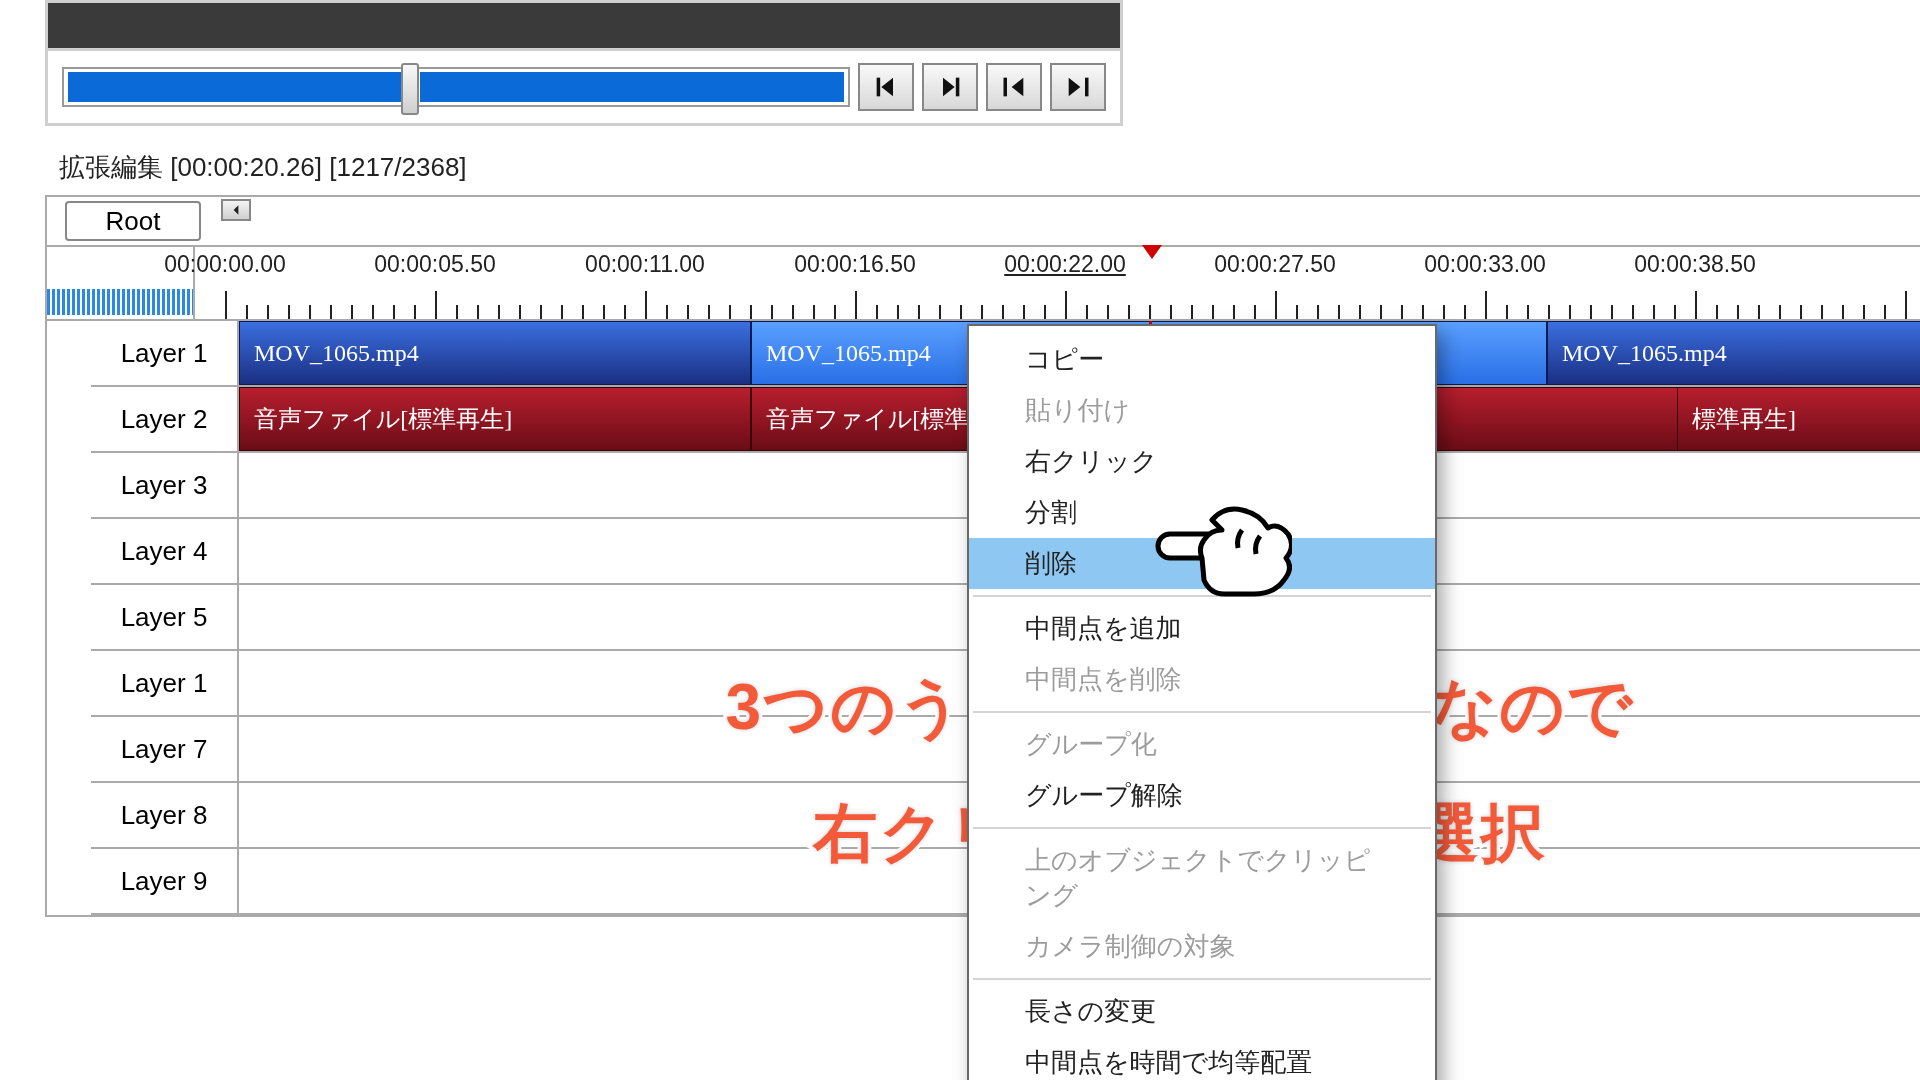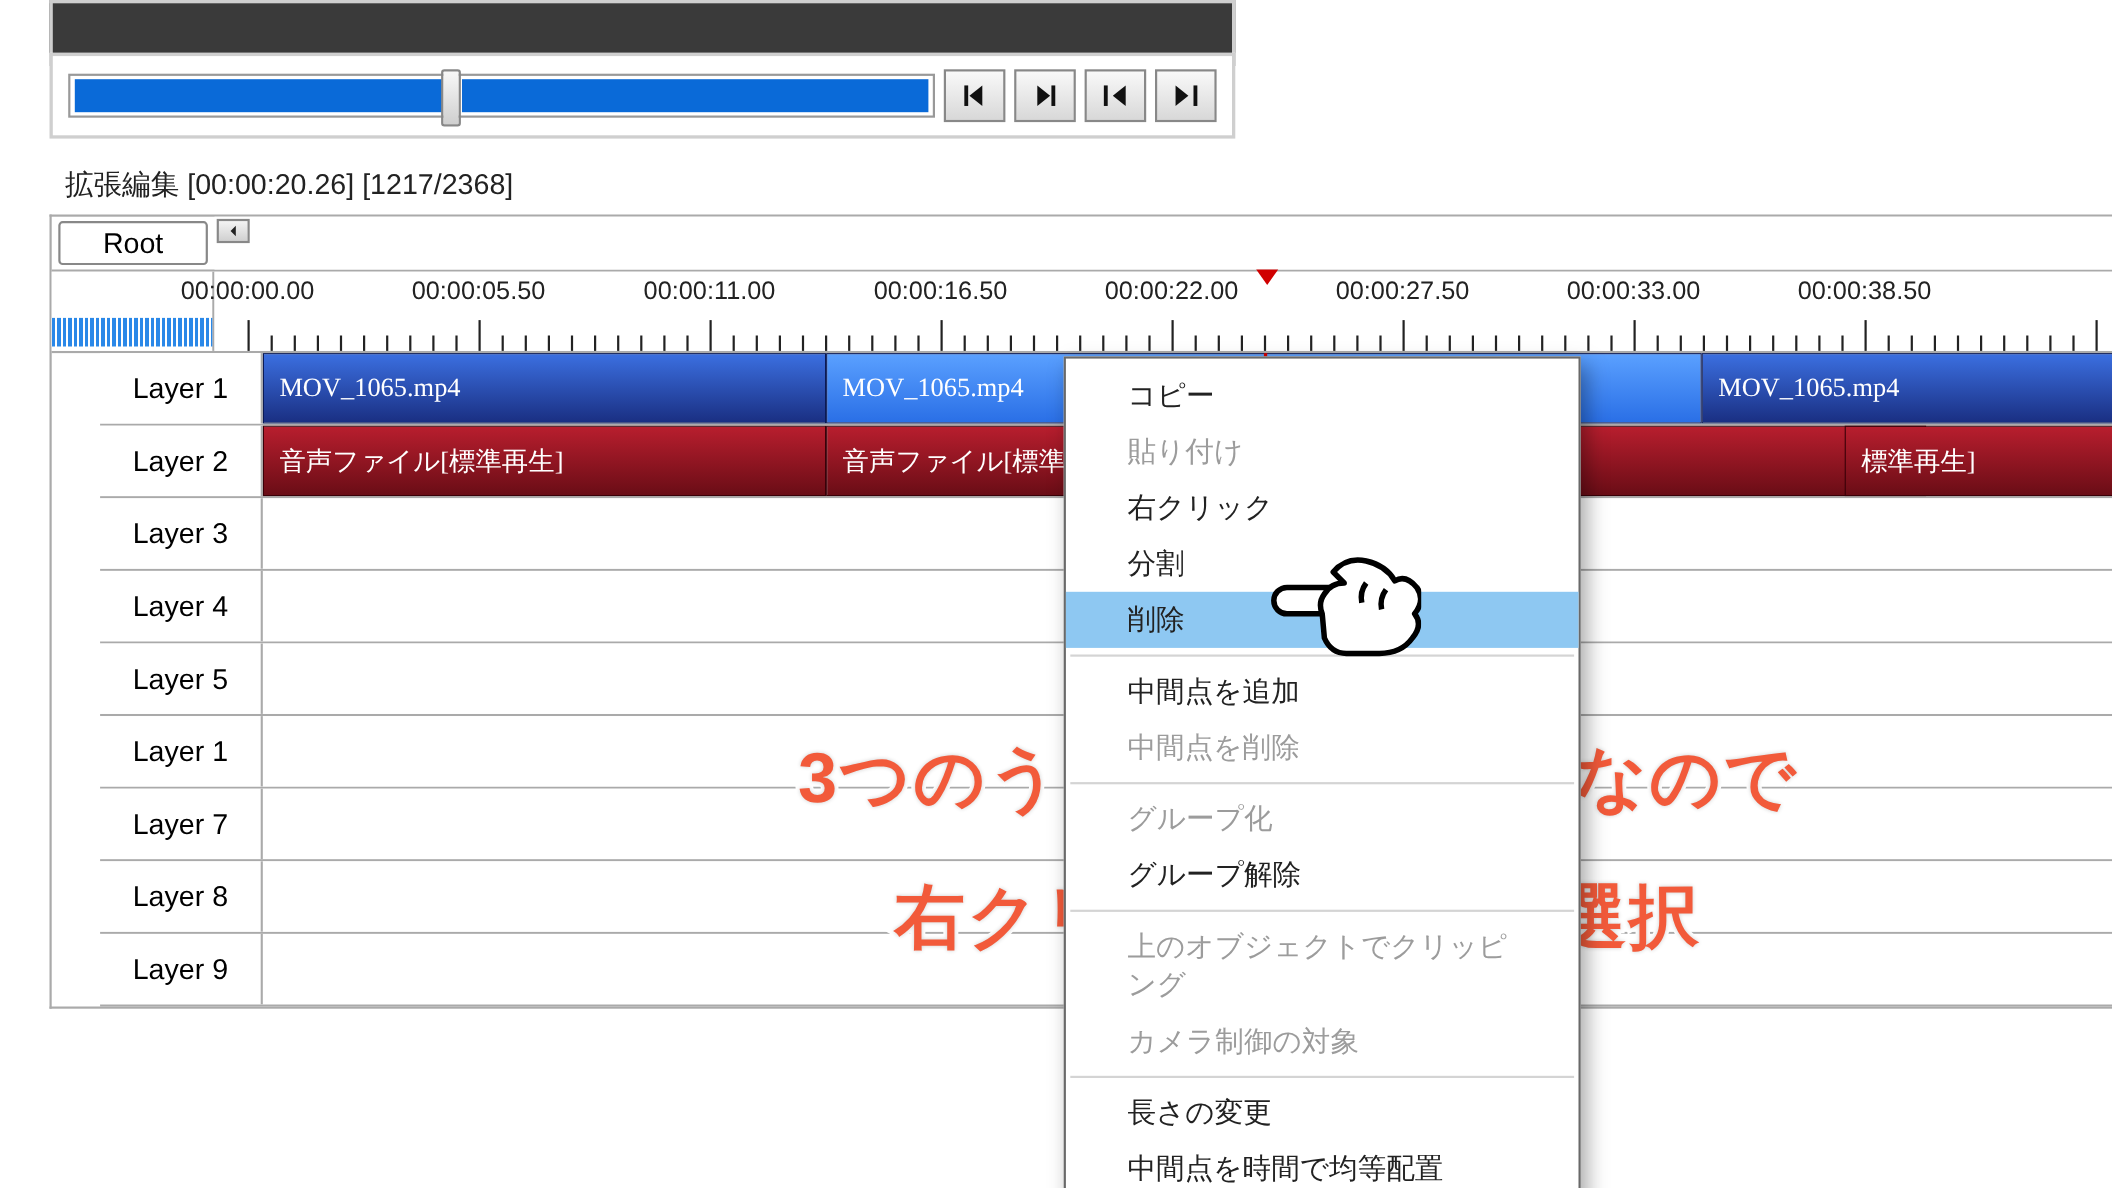--- a/index.html
+++ b/index.html
@@ -21,21 +21,21 @@
   .timeline-window { position: absolute; left: 45px; top: 140px; right: 0; background: #fff; }
   .timeline-title { padding: 10px 14px; font-size: 26px; color: #222; }
   .timeline-body { border: 2px solid #aaa; border-right: none; }
 
   .row { display: flex; height: 66px; border-bottom: 2px solid #aaa; }
   .row:last-child { border-bottom: none; }
   .label-cell { width: 148px; display:flex; align-items:center; justify-content:center; font-size: 26px; border-right: 2px solid #aaa; background:#fff; }
   .track-cell { flex: 1; position: relative; background: #fff; }
 
   .root-row { height: 50px; }
-  .root-row .label-cell { border: 2px solid #888; border-radius: 4px; height: 40px; margin: 4px 6px; width: 136px; font-size: 26px; }
+  .root-row .label-cell { border: 2px solid #888; border-radius: 4px; height: 40px; margin: 4px 18px; width: 136px; font-size: 26px; }
   .root-row .track-cell { display:flex; align-items:flex-start; }
   .scroll-left-btn { width: 30px; height: 22px; background: linear-gradient(#f4f4f4,#d0d0d0); border:2px solid #888; display:flex; align-items:center; justify-content:center; margin-top:2px; margin-left:2px; }
   .scroll-left-btn svg { width:12px; height:12px; fill:#222; }
 
   .ruler-row { height: 74px; }
   .ruler-row .label-cell { align-items: flex-end; padding-bottom: 4px; }
   .audiometer { width: 100%; height: 26px; background: repeating-linear-gradient(90deg,#2a88e8 0 3px,#fff 3px 5px); }
   .ruler { position: relative; width: 100%; height: 100%; }
   .tick-label { position:absolute; top: 4px; font-size: 23px; color:#222; transform: translateX(-50%); white-space:nowrap; }
   .ruler-ticks { position:absolute; left:0; right:0; bottom:0; height:34px; }
@@ -133,21 +133,21 @@
     <div class="row ruler-row">
       <div class="label-cell">
         <div class="audiometer"></div>
       </div>
       <div class="track-cell">
         <div class="ruler" id="ruler">
             <div class="tick-label" style="left: 30px;">00:00:00.00</div>
             <div class="tick-label" style="left: 240px;">00:00:05.50</div>
             <div class="tick-label" style="left: 450px;">00:00:11.00</div>
             <div class="tick-label" style="left: 660px;">00:00:16.50</div>
-            <div class="tick-label" style="left: 870px;">00:00:22.00</div>
+            <div class="tick-label" style="left: 870px; text-decoration: underline;">00:00:22.00</div>
             <div class="tick-label" style="left: 1080px;">00:00:27.50</div>
             <div class="tick-label" style="left: 1290px;">00:00:33.00</div>
             <div class="tick-label" style="left: 1500px;">00:00:38.50</div>
             <div class="ruler-ticks">
               <div class="tick major" style="left: 30px;"></div>
               <div class="tick minor" style="left: 51px;"></div>
               <div class="tick minor" style="left: 72px;"></div>
               <div class="tick minor" style="left: 93px;"></div>
               <div class="tick minor" style="left: 114px;"></div>
               <div class="tick minor" style="left: 135px;"></div>

